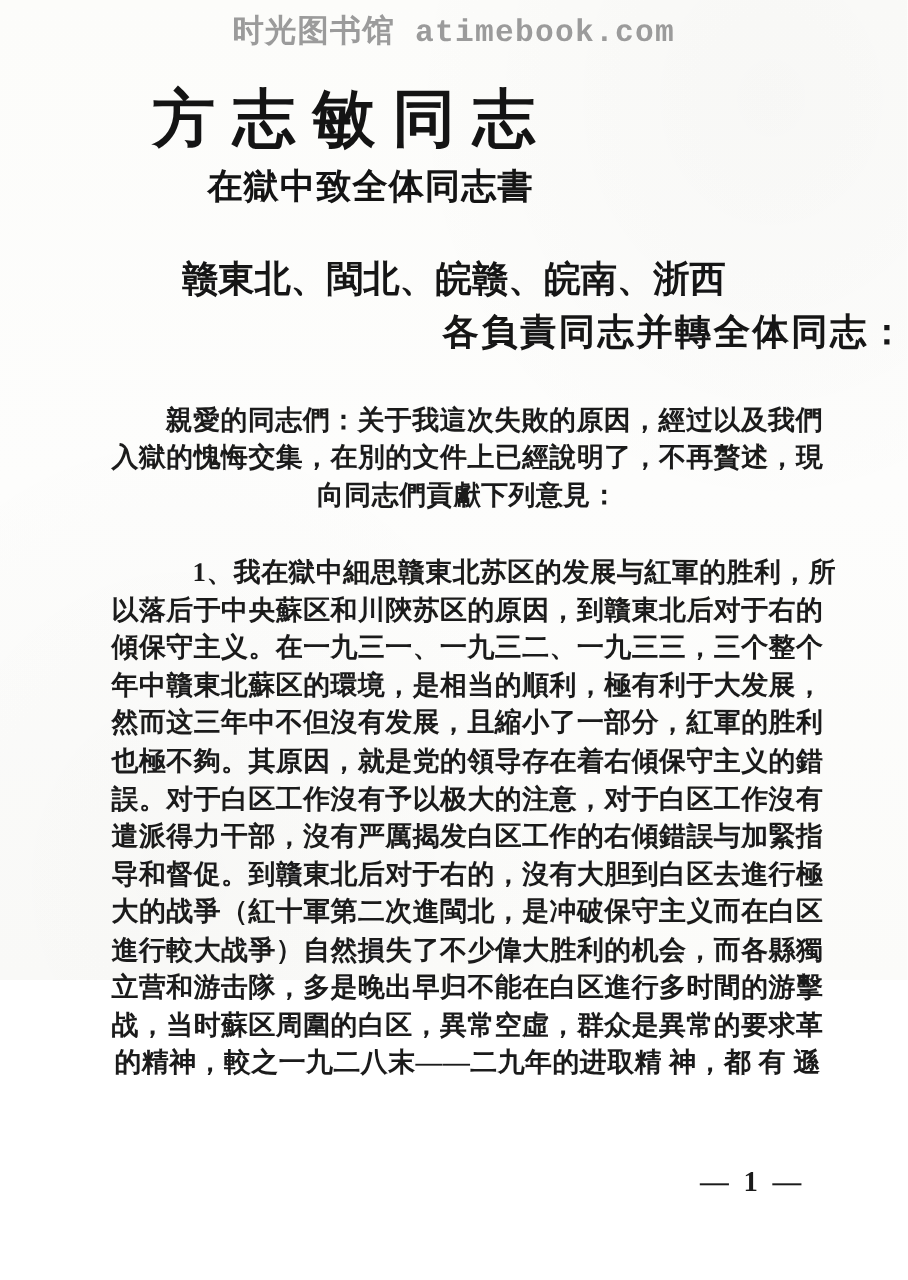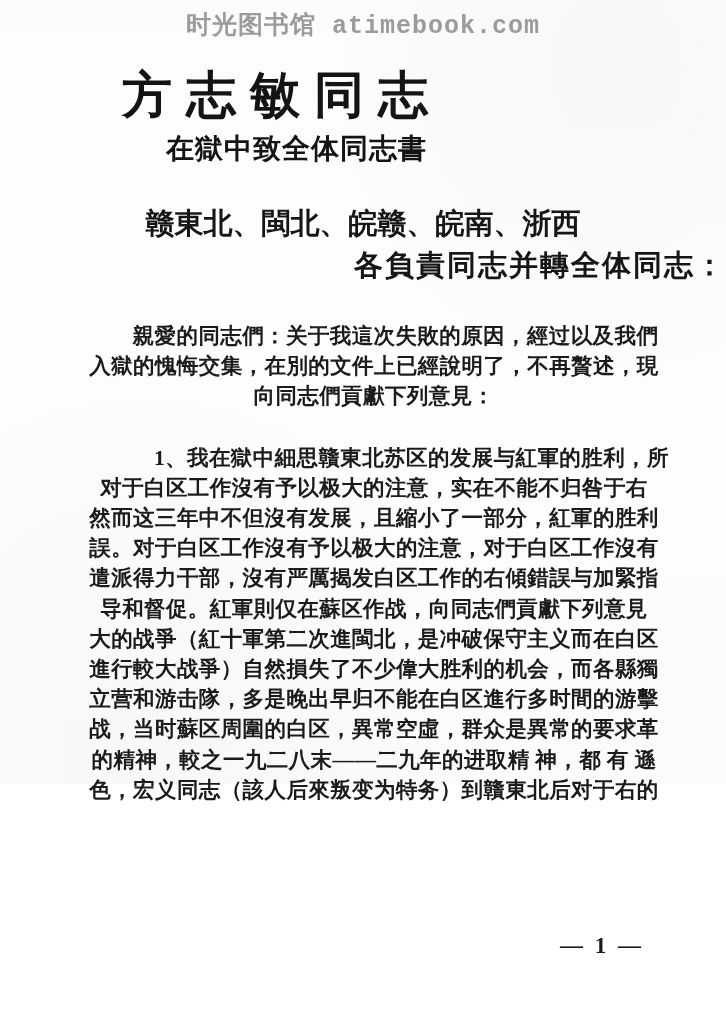--- a/index.html
+++ b/index.html
@@ -120,28 +120,30 @@
 
   <div class="salutation-line-1">赣東北、閩北、皖赣、皖南、浙西</div>
 
   <div class="salutation-line-2">各負責同志并轉全体同志：</div>
 
   <div class="letter-body" id="letter-body">
       <div class="body-line indent-2">親愛的同志們：关于我這次失敗的原因，經过以及我們</div>
       <div class="body-line">入獄的愧悔交集，在別的文件上已經說明了，不再贅述，現</div>
       <div class="body-line">向同志們貢獻下列意見：</div>
       <div class="body-line indent-3">1、我在獄中細思贛東北苏区的发展与紅軍的胜利，所</div>
-      <div class="body-line">对于白区工作沒有予以极大的注意，实在不能不归咎于右</div>
+      <div class="body-line">以落后于中央蘇区和川陝苏区的原因，到贛東北后对于右的</div>
+      <div class="body-line">傾保守主义。在一九三一、一九三二、一九三三，三个整个</div>
+      <div class="body-line">年中贛東北蘇区的環境，是相当的順利，極有利于大发展，</div>
       <div class="body-line">然而这三年中不但沒有发展，且縮小了一部分，紅軍的胜利</div>
+      <div class="body-line">也極不夠。其原因，就是党的領导存在着右傾保守主义的錯</div>
       <div class="body-line">誤。对于白区工作沒有予以极大的注意，对于白区工作沒有</div>
       <div class="body-line">遣派得力干部，沒有严厲揭发白区工作的右傾錯誤与加緊指</div>
-      <div class="body-line">导和督促。紅軍則仅在蘇区作战，向同志們貢獻下列意見</div>
+      <div class="body-line">导和督促。到贛東北后对于右的，沒有大胆到白区去進行極</div>
       <div class="body-line">大的战爭（紅十軍第二次進閩北，是冲破保守主义而在白区</div>
       <div class="body-line">進行較大战爭）自然損失了不少偉大胜利的机会，而各縣獨</div>
       <div class="body-line">立营和游击隊，多是晚出早归不能在白区進行多时間的游擊</div>
       <div class="body-line">战，当时蘇区周圍的白区，異常空虛，群众是異常的要求革</div>
       <div class="body-line">的精神，較之一九二八末——二九年的进取精 神，都 有 遜</div>
-      <div class="body-line">色，宏义同志（該人后來叛变为特务）到贛東北后对于右的</div>
     </div>
 
   <div class="page-number">— 1 —</div>
 
 </div>
 
 </body></html>

